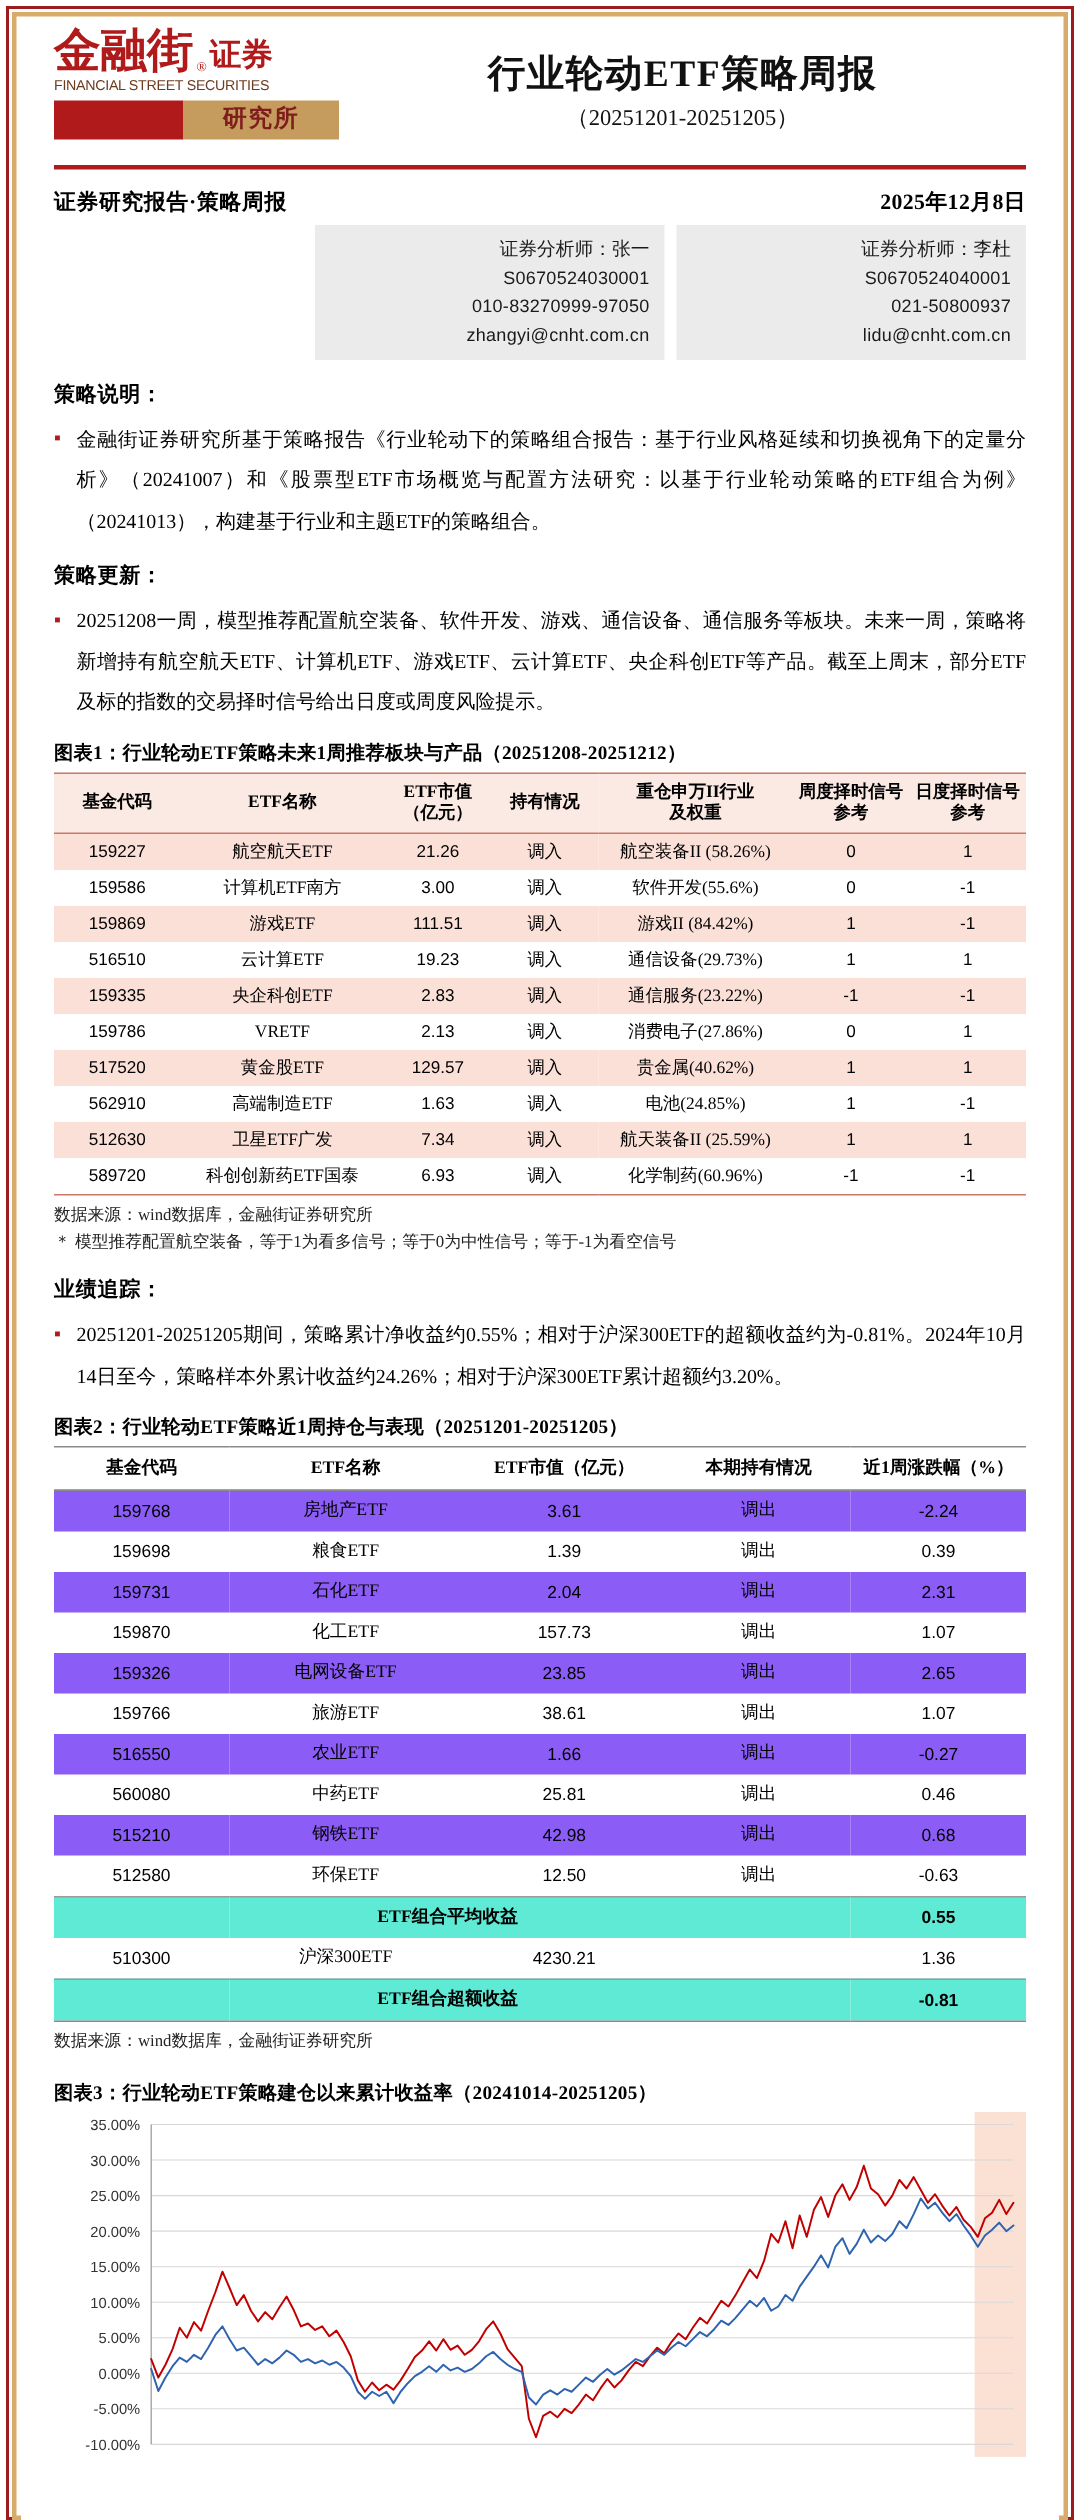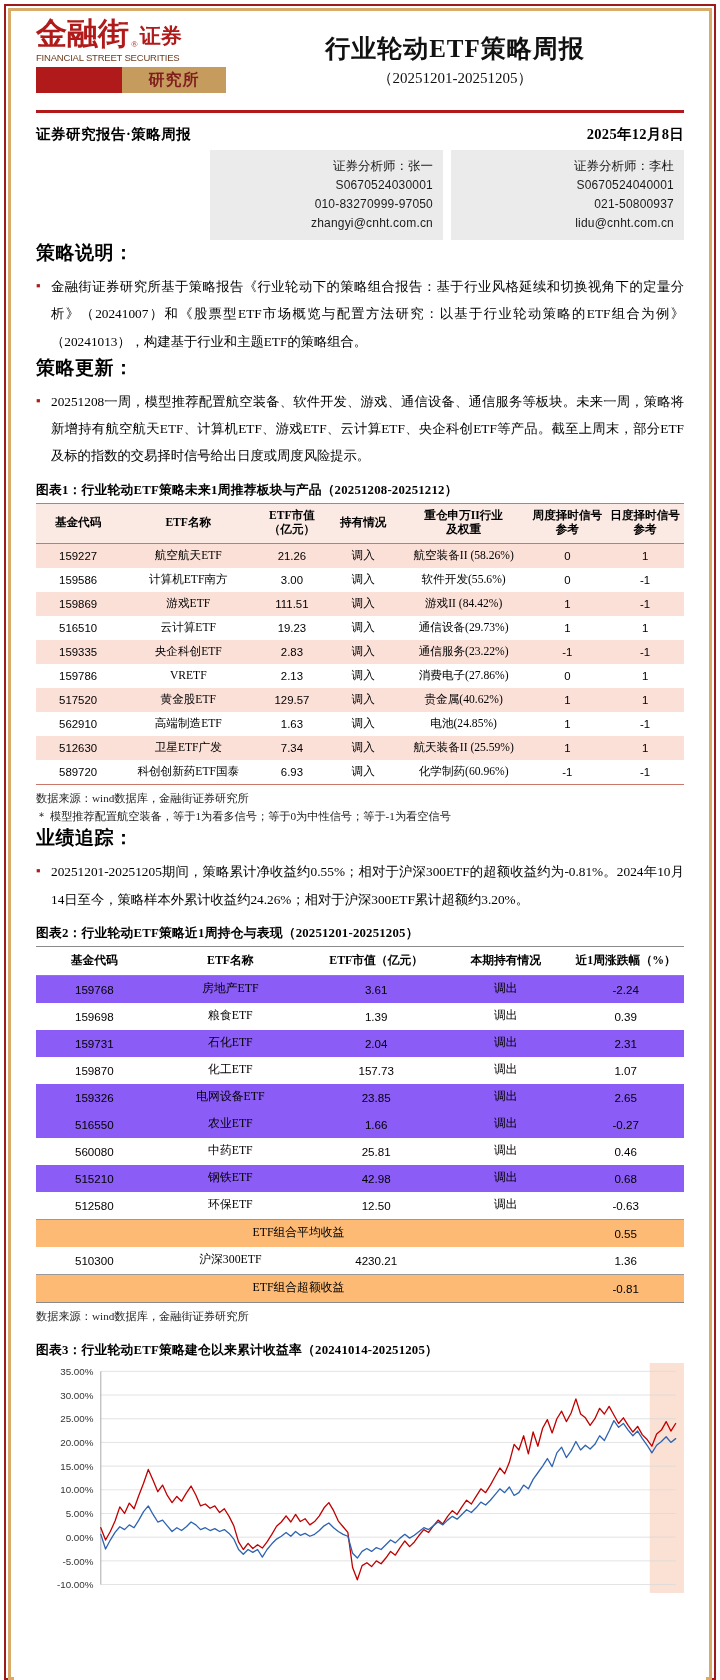--- a/index.html
+++ b/index.html
@@ -128,21 +128,22 @@
   }
   .analyst-card .mono {
     font-family: "Liberation Sans", sans-serif;
     font-size: 12px;
     letter-spacing: .2px;
   }
 
   
   .sec-head {
     font-weight: bold;
-    font-size: 19px;
+    font-size: 14px;
+    margin-top: 14px;
     margin-bottom: 7px;
     letter-spacing: .5px;
   }
   .bullet {
     display: flex;
     gap: 9px;
     font-size: 13.3px;
     line-height: 2.05;
     text-align: justify;
   }
@@ -202,22 +203,22 @@
     border-bottom: 1.3px solid #8a8a8a;
     font-size: 11.8px;
   }
   .t2 tbody td {
     text-align: center;
     padding: 5.5px 2px;
     font-size: 11.8px;
   }
   .t2 tbody tr.alt td { background: #8b5cf6; }
   .t2 tr.summary td {
-    background: #fdba74;
-    font-weight: normal;
+    background: #5eead4;
+    font-weight: bold;
     border-top: 1.1px solid #9a9a9a;
   }
   .t2 tr.summary-last td { border-bottom: 1.3px solid #8a8a8a; }
   .t2 .num { font-family: "Liberation Sans", sans-serif; font-size: 11.6px; }
 
   
   .chart-wrap { position: relative; margin-top: 4px; }
   .chart-svg { display: block; width: 100%; }
 </style>
 </head>
@@ -437,20 +438,27 @@
             <td class="num">157.73</td>
             <td>调出</td>
             <td class="num">1.07</td>
           </tr>
           <tr class="alt">
             <td class="num">159326</td>
             <td>电网设备ETF</td>
             <td class="num">23.85</td>
             <td>调出</td>
             <td class="num">2.65</td>
+          </tr>
+          <tr>
+            <td class="num">159766</td>
+            <td>旅游ETF</td>
+            <td class="num">38.61</td>
+            <td>调出</td>
+            <td class="num">1.07</td>
           </tr>
           <tr class="alt">
             <td class="num">516550</td>
             <td>农业ETF</td>
             <td class="num">1.66</td>
             <td>调出</td>
             <td class="num">-0.27</td>
           </tr>
           <tr>
             <td class="num">560080</td>

